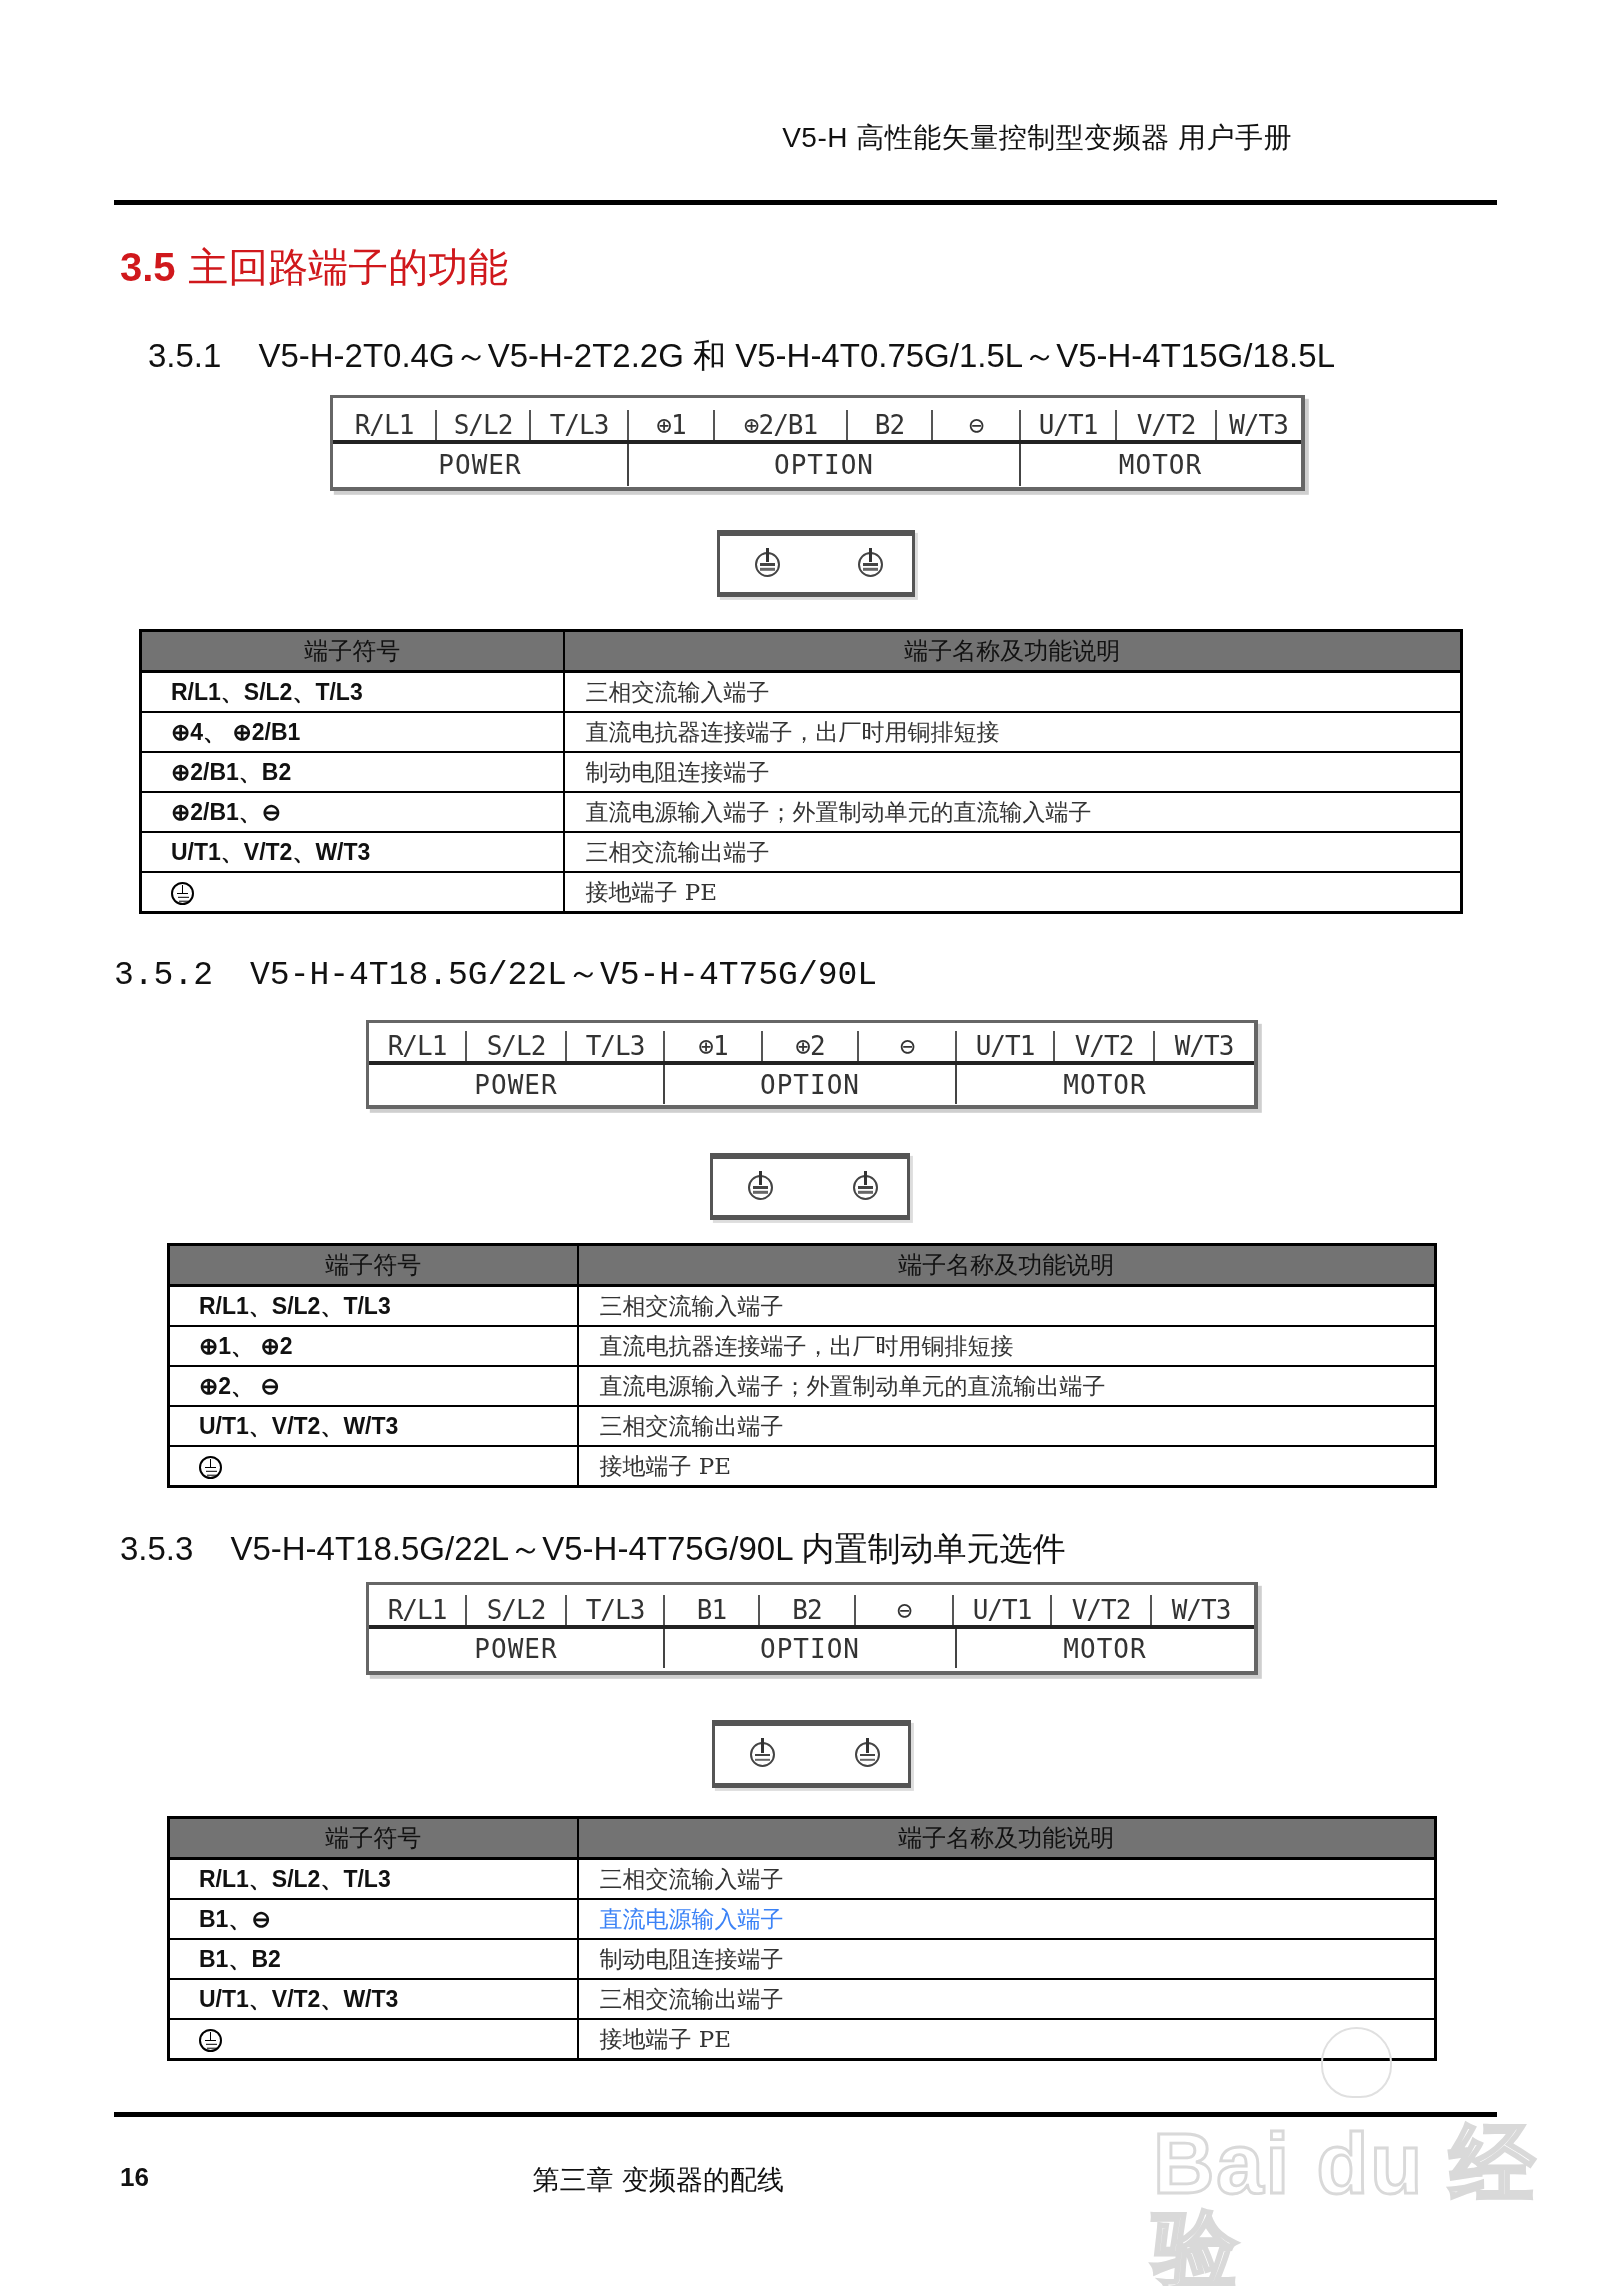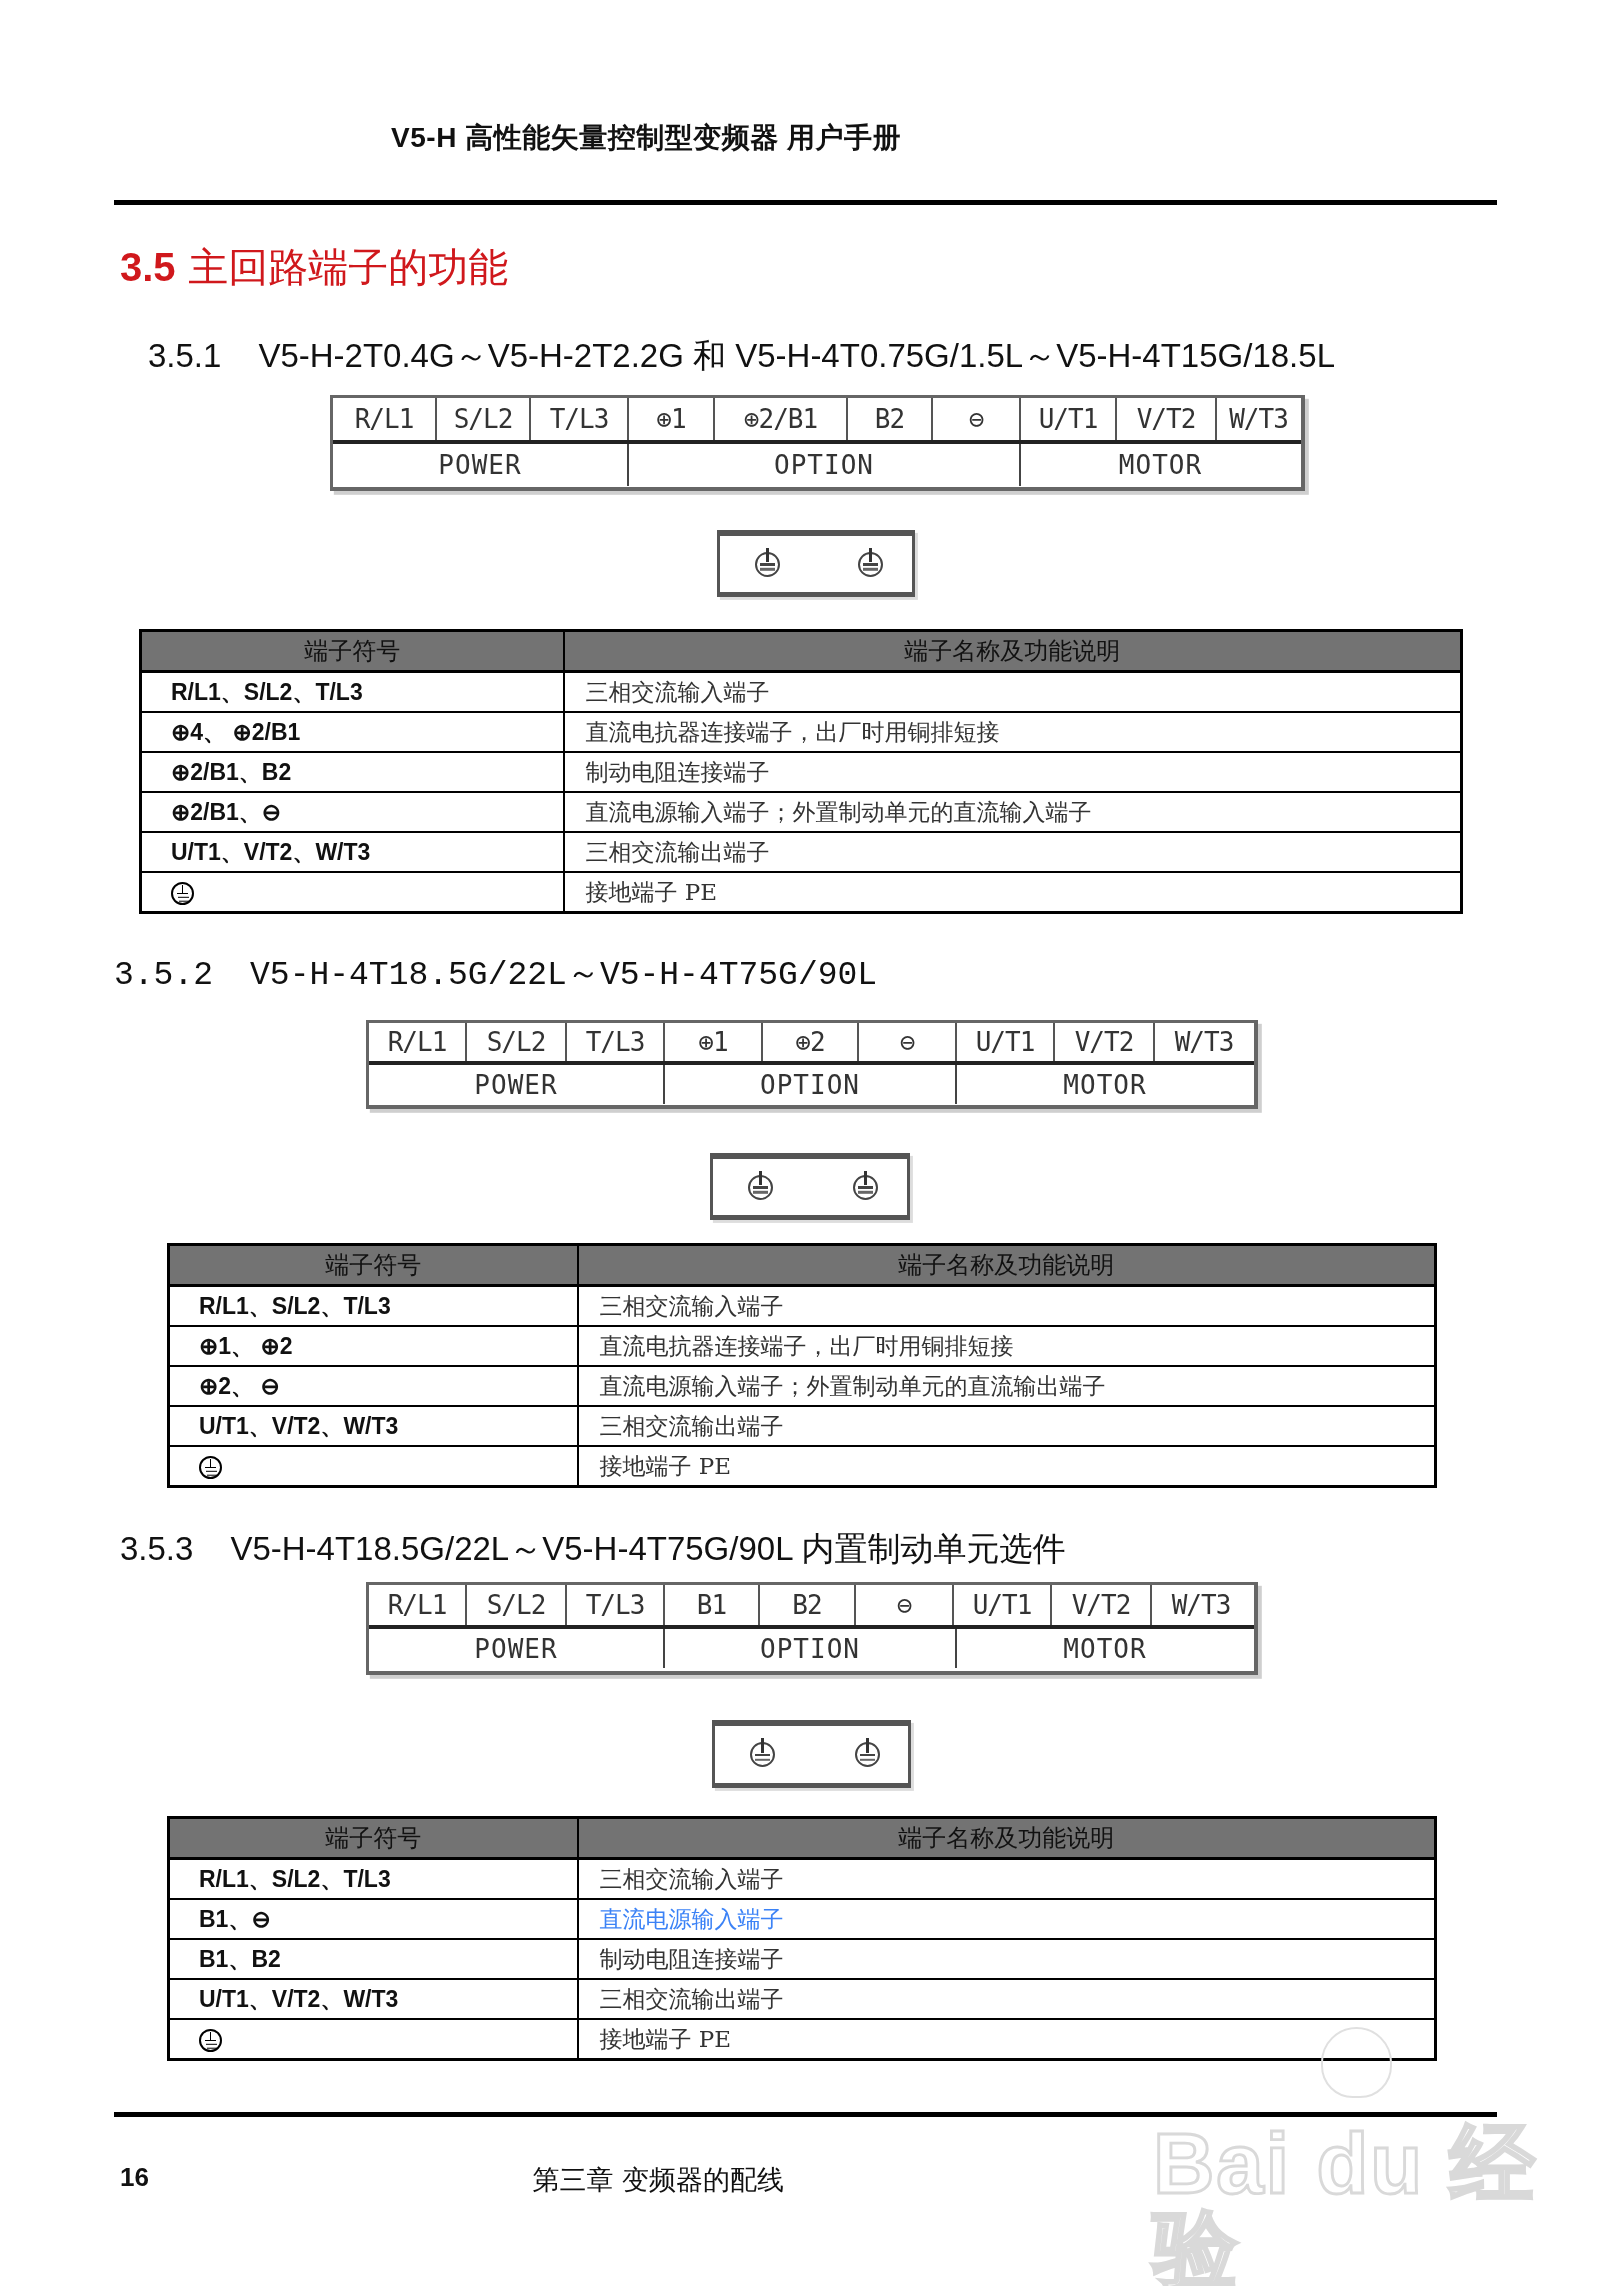--- a/index.html
+++ b/index.html
@@ -3,42 +3,42 @@
 <meta charset="utf-8">
 <style>
   html, body { margin: 0; padding: 0; }
   body {
     width: 1614px; height: 2286px; position: relative; overflow: hidden;
     background: #ffffff; color: #111;
     font-family: "Liberation Sans", "DejaVu Sans", sans-serif;
   }
   .abs { position: absolute; }
   .running-header {
-    left: 0; width: 1292px; top: 119px; text-align: center;
-    font-size: 28px; font-weight: bold; letter-spacing: 0.5px;
+    left: 0; width: 1292px; top: 119px; text-align: right;
+    font-size: 28px; font-weight: normal; letter-spacing: 0.5px;
   }
   .rule { background: #000; height: 4.8px; }
   .section-title {
     left: 120px; top: 240px; font-size: 40px; color: #d0181c;
     font-family: "DejaVu Serif", "Liberation Serif", serif;
   }
   .section-title .num { font-family: "Liberation Sans", sans-serif; font-weight: bold; }
   .sub-title { font-size: 33px; color: #111; white-space: nowrap; }
   .sub-title .num { margin-right: 37px; }
 
   
   .strip {
     border: 3.8px solid #666; border-right-width: 4.8px; border-bottom-width: 4.8px;
     background: #fff; box-sizing: border-box;
     box-shadow: 3.8px 3.8px 0 #cfcfcf;
     font-family: "DejaVu Sans Mono", "Liberation Mono", monospace;
     color: #333;
   }
   .strip .row { display: flex; height: 42px; }
-  .strip .row.top { border-bottom: 4.8px solid #222; }
+  .strip .row.top { border-bottom: 4.8px solid #222; align-items: flex-end; }
   .strip .cell {
     flex: 0 0 auto; display: flex; align-items: center; justify-content: center;
     border-left: 2.9px solid #555; font-size: 26px; letter-spacing: -1px;
     box-sizing: border-box;
   }
   .strip .cell:first-child { border-left: none; }
   .strip .group {
     display: flex; align-items: center; justify-content: center;
     border-left: 2.9px solid #444; font-size: 26px; letter-spacing: 1px;
     box-sizing: border-box;

